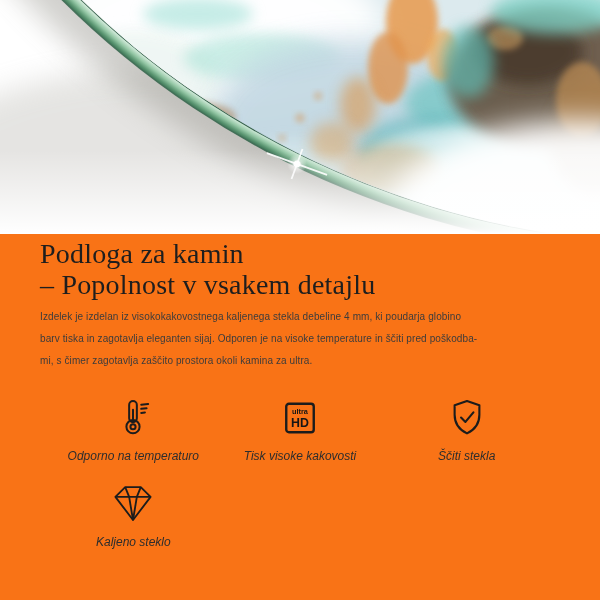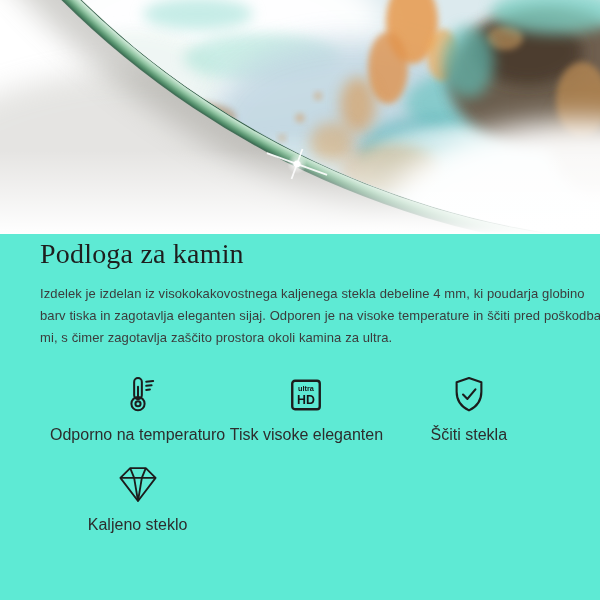--- a/index.html
+++ b/index.html
@@ -1,58 +1,59 @@
 <!DOCTYPE html>
 <html><head>
 <meta charset="utf-8">
 <style>
   html,body{margin:0;padding:0;}
   body{
     width:600px;height:600px;background:#ffffff;overflow:hidden;
     font-family:"Liberation Sans", sans-serif;
     -webkit-font-smoothing:antialiased;
   }
-  .page{width:600px;height:600px;background:#5eead4;}
+  .page{width:600px;height:600px;background:#f97316;}
   .hero{position:relative;width:600px;height:234px;overflow:hidden;background:#ffffff;}
   .hero svg{display:block;}
   .content{padding:0 40px;}
   h1{
     margin:4px 0 0 0;
     font-family:"Liberation Serif", serif;
     font-weight:400;
     font-size:28px;
     line-height:31px;
     color:#1e1e1e;
     letter-spacing:0.2px;
   }
   .h-line{display:block;white-space:nowrap;}
   .desc{
-    margin:14px 0 0 0;
-    font-size:13px;
+    margin:6px 0 0 0;
+    font-size:10px;
     line-height:22px;
     color:#3c3c3c;
     letter-spacing:0.1px;
   }
   .p-line{display:block;white-space:nowrap;}
   .features{
     margin-top:24px;
     padding:0 10px 0 10px;
     display:grid;
     grid-template-columns:repeat(3,1fr);
     row-gap:19px;
   }
   .feature{display:flex;flex-direction:column;align-items:center;}
   .icon-box{height:44px;width:44px;display:flex;align-items:flex-start;justify-content:center;}
   .icon-box svg{display:block;}
   .f-label{
     margin-top:9px;
-    font-size:16px;
+    font-size:12px;
     color:#2d2d2d;
     text-align:center;
     white-space:nowrap;
+    font-style:italic;
   }
   .badge-text{font-family:"Liberation Sans", sans-serif;fill:#161616;}
 </style>
 </head>
 <body>
 
 <div class="page">
 
   <div class="hero">
     <svg width="600" height="234" viewBox="0 0 600 234">
@@ -135,20 +136,21 @@
         <circle r="3.5" fill="#ffffff" opacity="0.95"></circle>
       </g>
 
       <rect x="0" y="150" width="600" height="84" fill="url(#fadeG)"></rect>
     </svg>
   </div>
 
   <div class="content">
     <h1>
       <span class="h-line">Podloga za kamin</span>
+      <span class="h-line">– Popolnost v vsakem detajlu</span>
     </h1>
 
     <p class="desc">
       <span class="p-line">Izdelek je izdelan iz visokokakovostnega kaljenega stekla debeline 4 mm, ki poudarja globino</span>
       <span class="p-line">barv tiska in zagotavlja eleganten sijaj. Odporen je na visoke temperature in ščiti pred poškodba-</span>
       <span class="p-line">mi, s čimer zagotavlja zaščito prostora okoli kamina za ultra.</span>
     </p>
 
     <div class="features">
 
@@ -168,21 +170,21 @@
       </div>
 
       <div class="feature">
         <div class="icon-box">
           <svg width="44" height="44" viewBox="0 0 48 48">
             <rect x="9" y="8.5" width="30" height="31" rx="3" fill="none" stroke="#1c1c1c" stroke-width="2.6"></rect>
             <text class="badge-text" x="24" y="20" font-size="8" font-weight="700" text-anchor="middle">ultra</text>
             <text class="badge-text" x="24" y="34" font-size="13.5" font-weight="700" text-anchor="middle">HD</text>
           </svg>
         </div>
-        <div class="f-label">Tisk visoke eleganten</div>
+        <div class="f-label">Tisk visoke kakovosti</div>
       </div>
 
       <div class="feature">
         <div class="icon-box">
           <svg width="44" height="44" viewBox="0 0 48 48" fill="none" stroke="#1c1c1c" stroke-width="2.3" stroke-linecap="round" stroke-linejoin="round">
             <path d="M24 5.5 L37.5 10 V20.5 C37.5 30.5 31.8 37.2 24 40.8 C16.2 37.2 10.5 30.5 10.5 20.5 V10 Z"></path>
             <path d="M17.5 23.5 L22.3 28.3 L31 17.8"></path>
           </svg>
         </div>
         <div class="f-label">Ščiti stekla</div>

